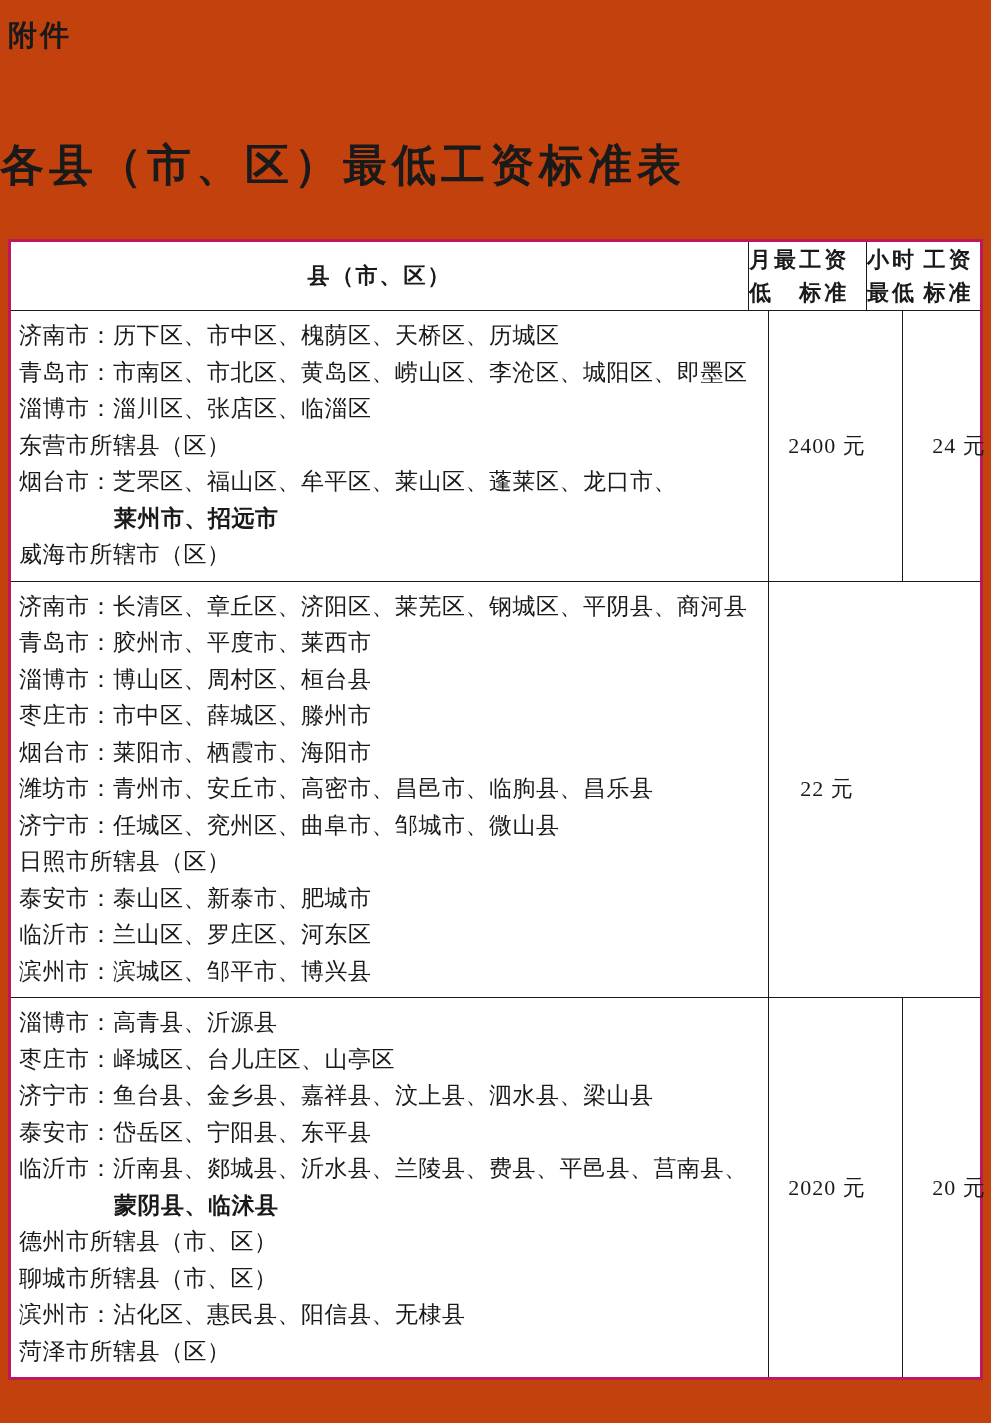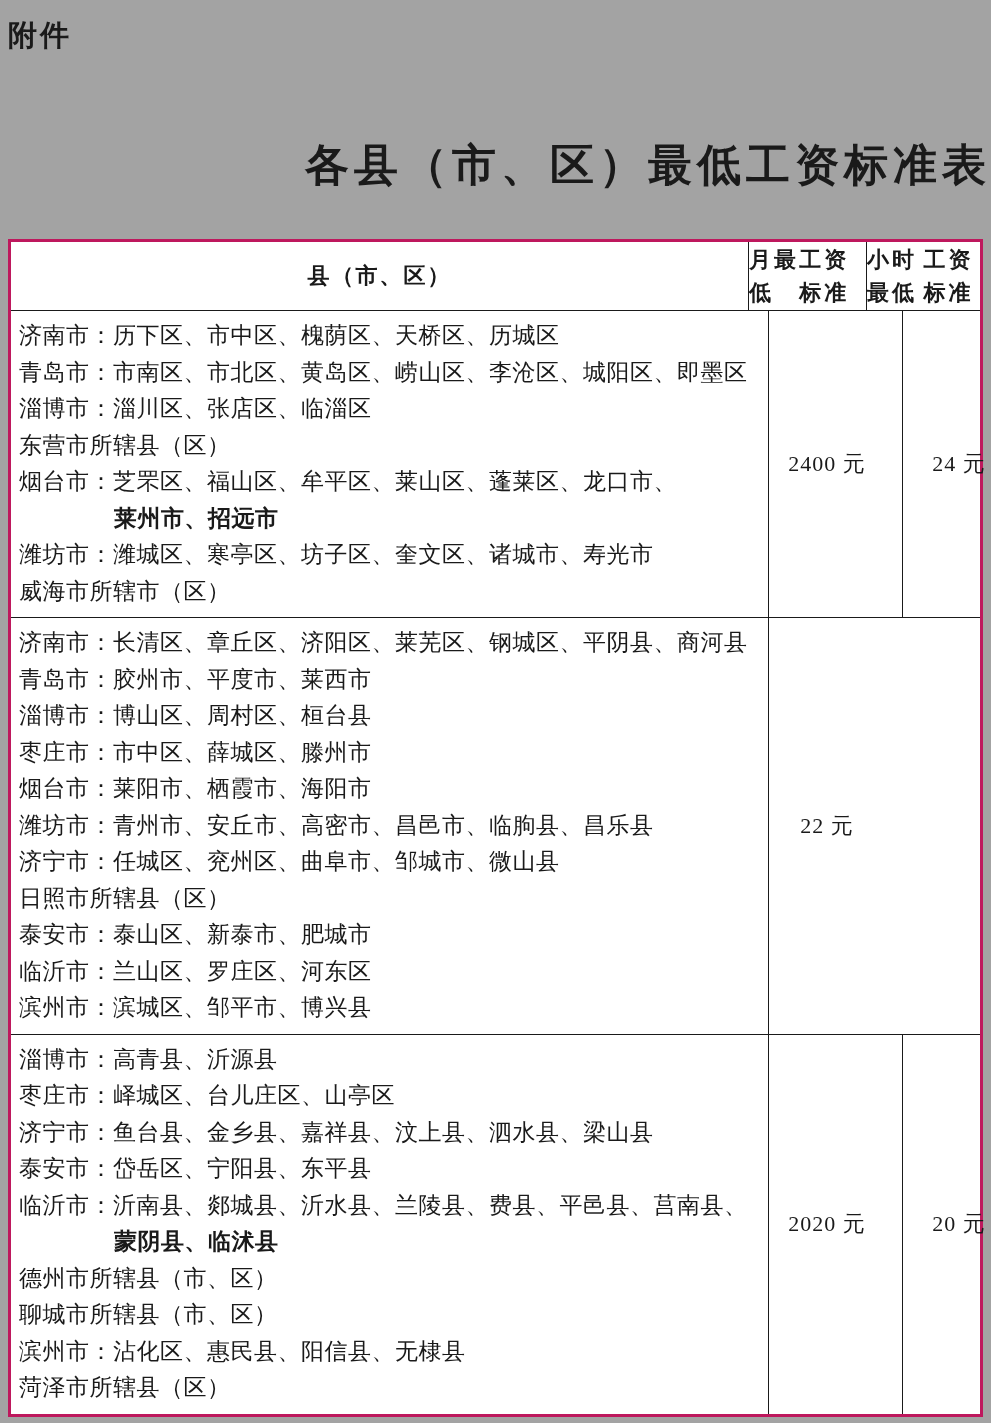--- a/index.html
+++ b/index.html
@@ -4,30 +4,30 @@
 <style>
   * { margin:0; padding:0; box-sizing:border-box; }
   html,body { background:#ffffff; }
   body {
     width:991px; height:1423px;
     font-family:"Liberation Serif","DejaVu Serif",serif;
     color:#1a1a1a;
   }
   .page {
     position:relative; width:991px; height:1423px;
-    background:#a3a3a3; overflow:hidden;
+    background:#c2410c; overflow:hidden;
   }
   .attachment {
     position:absolute; left:8px; top:16px;
     font-family:"Liberation Sans","DejaVu Sans",sans-serif;
     font-weight:bold; font-size:29px; letter-spacing:3px;
   }
   .doc-title {
     position:absolute; left:0; right:0; top:136px;
-    text-align:right; font-weight:bold; font-size:44px; letter-spacing:5px;
+    text-align:left; font-weight:bold; font-size:44px; letter-spacing:5px;
   }
   .wage-table {
     position:absolute; left:8px; top:239px; width:975px;
     border:3px solid #be185d; background:#fff;
   }
   .trow { display:grid; grid-template-columns:1fr 118px 114px; }
   .trow.body { border-top:1.5px solid #1a1a1a;gap:16px; }
   .c2, .c3 { border-left:1.5px solid #1a1a1a; }
   .header-row { height:68px; }
   .hregion {
@@ -74,21 +74,20 @@
     </div>
 
   <div class="trow body">
         <div class="region-cell">
           <div class="line">济南市：历下区、市中区、槐荫区、天桥区、历城区</div>
           <div class="line">青岛市：市南区、市北区、黄岛区、崂山区、李沧区、城阳区、即墨区</div>
           <div class="line">淄博市：淄川区、张店区、临淄区</div>
           <div class="line">东营市所辖县（区）</div>
           <div class="line">烟台市：芝罘区、福山区、牟平区、莱山区、蓬莱区、龙口市、</div>
           <div class="line indent">莱州市、招远市</div>
-          <div class="line">潍坊市：潍城区、寒亭区、坊子区、奎文区、诸城市、寿光市</div>
           <div class="line">威海市所辖市（区）</div>
         </div>
         <div class="c2 value-cell">2400 元</div>
         <div class="c3 value-cell">24 元</div>
       </div>
       <div class="trow body">
         <div class="region-cell">
           <div class="line">济南市：长清区、章丘区、济阳区、莱芜区、钢城区、平阴县、商河县</div>
           <div class="line">青岛市：胶州市、平度市、莱西市</div>
           <div class="line">淄博市：博山区、周村区、桓台县</div>

